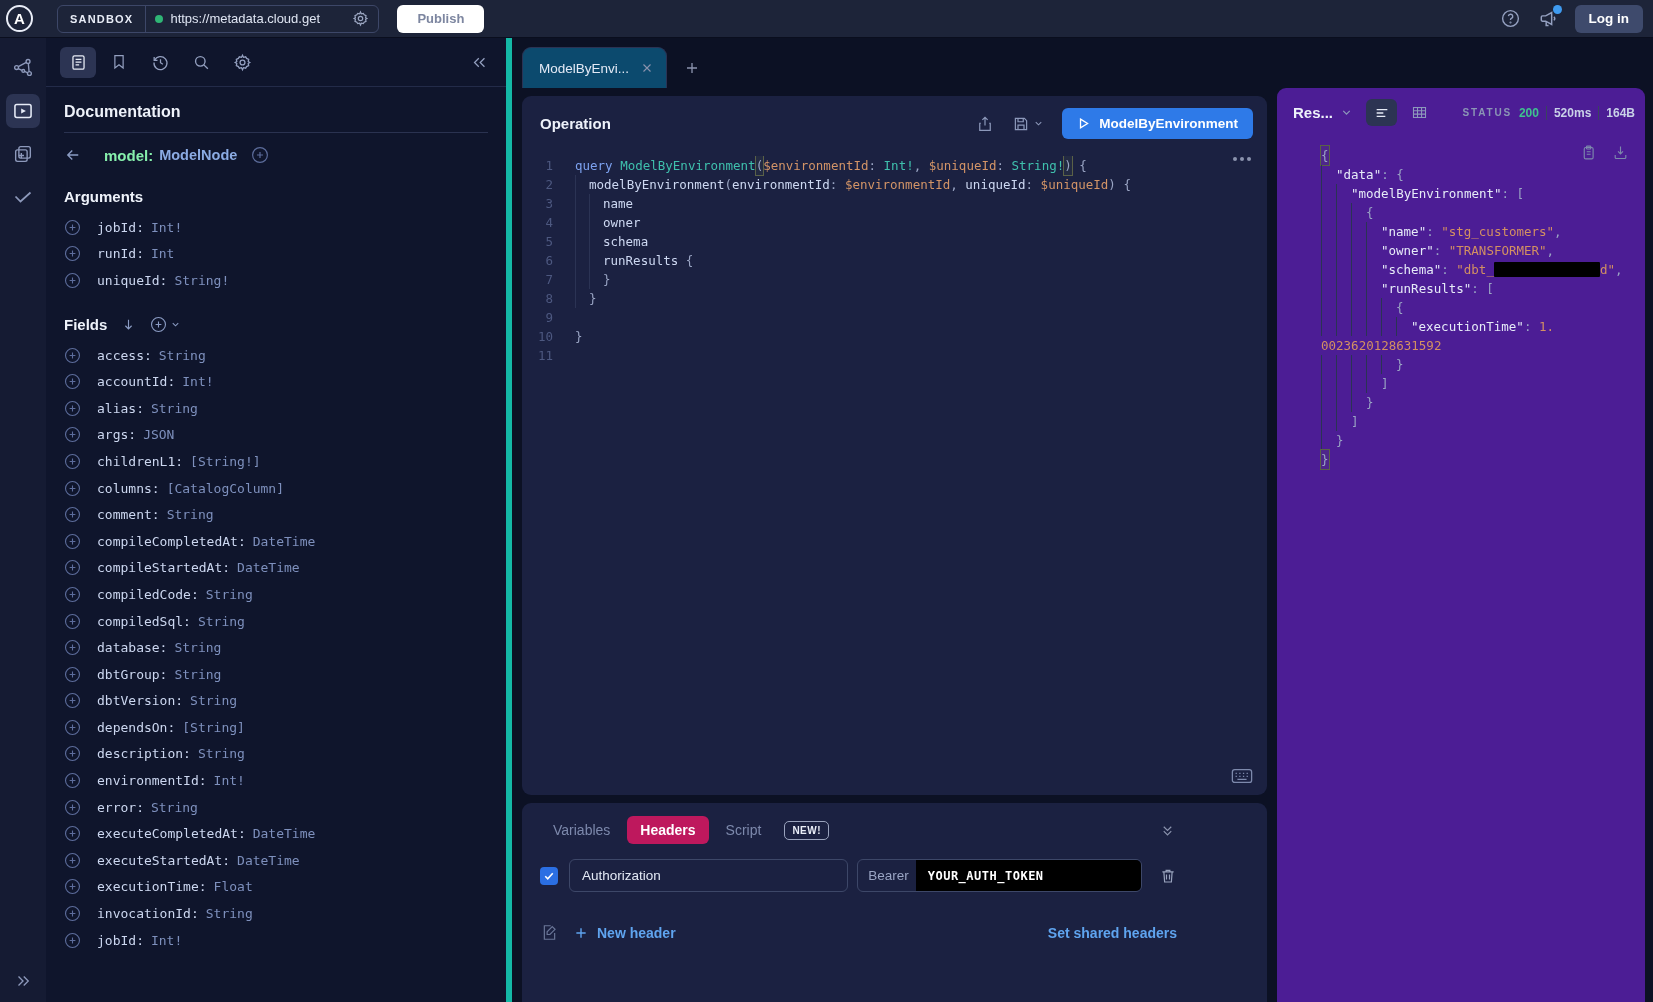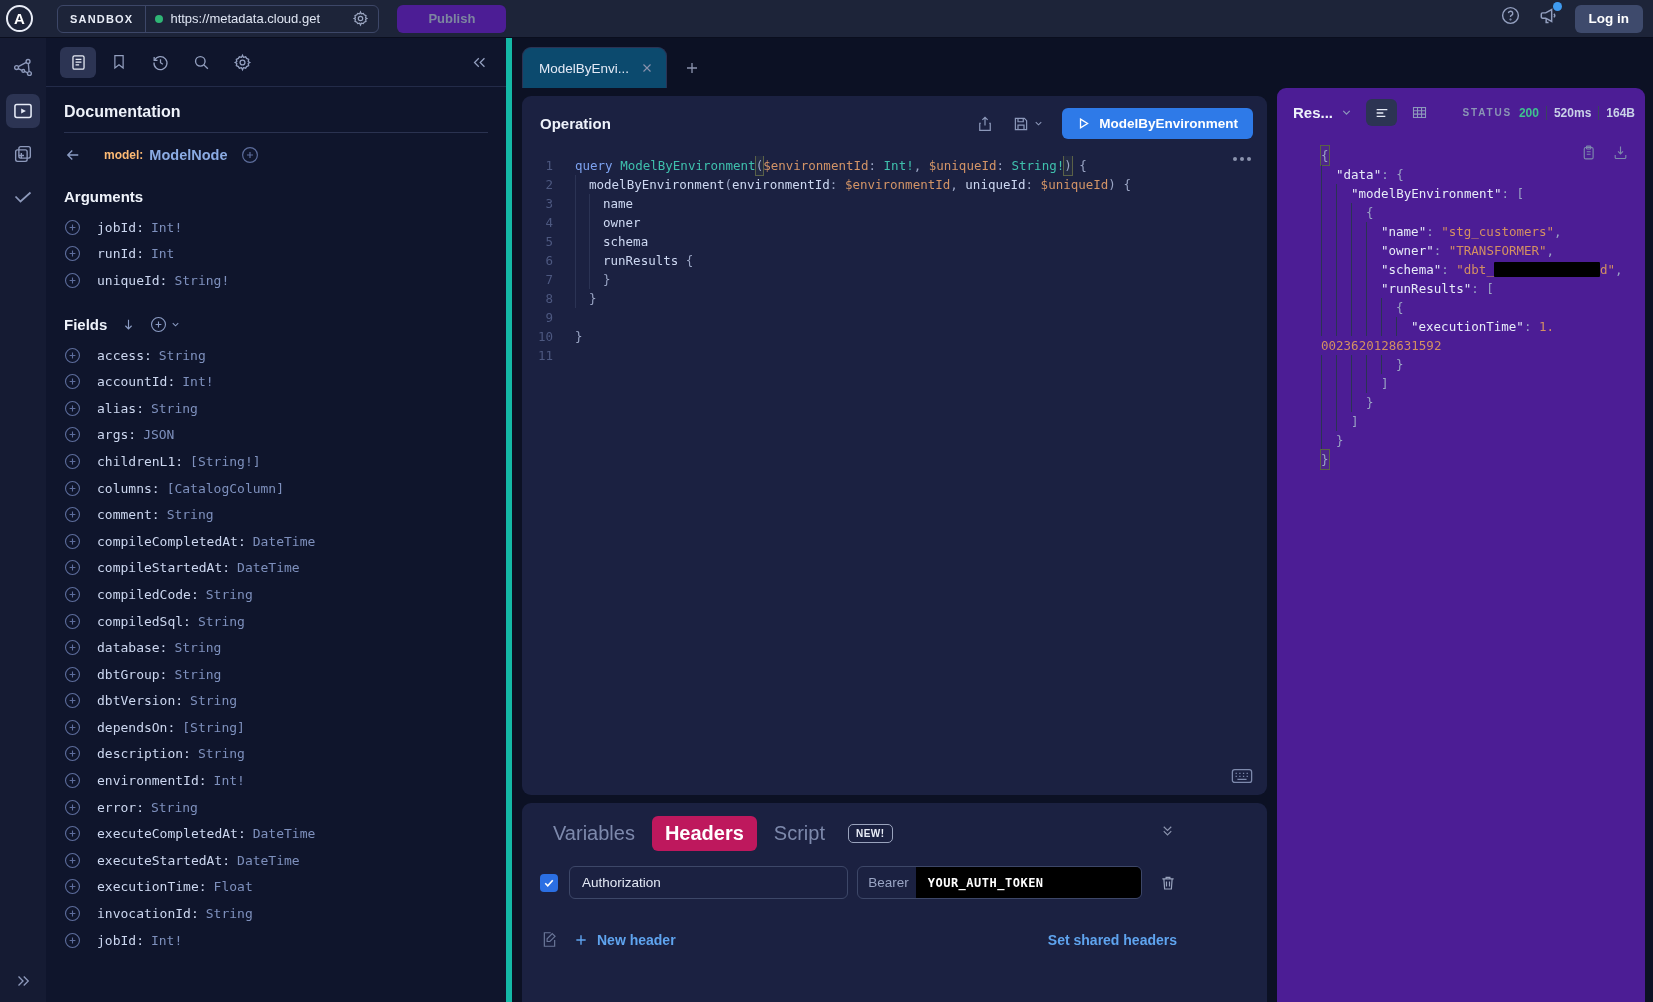--- a/index.html
+++ b/index.html
@@ -12,23 +12,23 @@
     padding:0 10px 0 6px;gap:10px;border-bottom:1px solid #0a0e1e}
   .logo{width:27px;height:27px;border-radius:50%;border:2px solid #e9edf7;display:flex;
     align-items:center;justify-content:center;font-weight:bold;font-size:15px;color:#fff;flex:none}
   .urlgroup{display:flex;align-items:stretch;height:28px;border:1px solid #3d4768;border-radius:6px;margin-left:14px;overflow:hidden}
   .sandbox-label{display:flex;align-items:center;padding:0 12px;font-size:11px;font-weight:bold;
     letter-spacing:1.2px;color:#e9edf7;border-right:1px solid #3d4768}
   .urlfield{display:flex;align-items:center;gap:7px;padding:0 9px;width:232px;overflow:hidden}
   .statusdot{width:8px;height:8px;border-radius:50%;background:#2fb575;flex:none}
   .url-text{font-size:13px;color:#dfe5f2;white-space:nowrap;overflow:hidden;flex:1}
   .gear{color:#9aa5c0;flex:none}
-  .publish{height:28px;padding:0 31px;border-radius:6px;background:#4c1d95;color:#7d86a0;
+  .publish{height:28px;padding:0 20px;border-radius:6px;background:#ffffff;color:#7d86a0;
     font-size:13px;font-weight:bold;border:none;margin-left:8px;font-family:inherit}
-  .tb-right{margin-left:auto;display:flex;align-items:flex-start;gap:16px}
+  .tb-right{margin-left:auto;display:flex;align-items:center;gap:16px}
   .tb-ico{color:#94a0c0;position:relative}
   .notif-dot{position:absolute;top:-3px;right:-3px;width:9px;height:9px;border-radius:50%;background:#3f9bf0}
   .login{height:28px;padding:0 14px;border-radius:6px;background:#3e4a6c;color:#fff;
     font-size:13.5px;font-weight:bold;border:none;font-family:inherit}
 
   
   .app{display:flex;height:964px}
 
   
   .rail{width:46px;background:#151b33;display:flex;flex-direction:column;align-items:center;
@@ -44,21 +44,21 @@
   .docs-toolbar{height:49px;display:flex;align-items:center;padding:0 18px 0 14px;gap:5px;
     border-bottom:1px solid #232b49;flex:none}
   .tool-btn{width:36px;height:31px;border-radius:6px;display:flex;align-items:center;
     justify-content:center;color:#94a0c0}
   .tool-btn.active{background:#2c3453;color:#e9edf7}
   .collapse-btn{margin-left:auto;color:#94a0c0}
   .docs-body{padding:16px 18px 0;flex:1;overflow:hidden}
   .docs-title{font-size:16px;font-weight:bold;color:#eef2fa;padding-bottom:11px;border-bottom:1px solid #2a3250}
   .crumb{display:flex;align-items:center;padding:13px 0 2px;gap:0}
   .crumb-back{color:#8b9cc4;margin-right:22px}
-  .crumb-label{font-weight:bold;font-size:12px;color:#fdba74}
+  .crumb-label{font-weight:bold;font-size:15px;color:#86efac}
   .crumb-type{font-weight:bold;font-size:14.5px;color:#8babe3;margin-left:6px}
   .crumb .plus-ico{margin-left:14px}
   .section-h{font-size:15px;font-weight:bold;color:#eef2fa;margin:22px 0 9px;display:flex;align-items:center;gap:14px}
   .hdr-mini{color:#8b9cc4;display:flex;align-items:center;gap:3px}
   .fieldrow{display:flex;align-items:center;height:26.6px;font-family:"DejaVu Sans Mono",monospace;font-size:13px}
   .fieldrow .plus-ico{margin-right:16px}
   .fname{color:#ccd7f0;margin-right:7px}
   .ftype{color:#7e90bd}
   .plus-ico{color:#5d6d9c;flex:none;display:inline-flex}
 
@@ -88,21 +88,21 @@
   .tk-p{color:#9aa5c4}.tk-f{color:#cdd8f2}
   .tk-bh{color:#9aa5c4;outline:1px solid #5a6147;background:rgba(96,104,72,.12)}
   .editor-more{position:absolute;top:8px;right:16px;display:flex;gap:3px}
   .editor-more i{width:4px;height:4px;border-radius:50%;background:#8b93ad}
   .kbd-btn{position:absolute;right:14px;bottom:10px;color:#7d89ac}
 
   
   .bottomcard{margin:8px 10px 0;background:#1b2141;border-radius:9px 9px 0 0;height:199px;
     padding:13px 90px 0 18px;position:relative;flex:none}
   .req-tabs{display:flex;align-items:center;gap:4px}
-  .req-tab{font-size:20px;color:#7d89ac;padding:6px 13px;border-radius:6px}
+  .req-tab{font-size:14px;color:#7d89ac;padding:6px 13px;border-radius:6px}
   .req-tab.active{background:#be185d;color:#fff;font-weight:bold}
   .new-badge{font-size:10px;font-weight:bold;color:#e9edf7;border:1px solid #9aa3bd;border-radius:5px;
     padding:3px 7px;letter-spacing:.5px;margin-left:6px}
   .collapse2{position:absolute;right:92px;top:20px;color:#8b93ad}
   .hrow{display:flex;align-items:center;gap:9px;margin-top:15px}
   .chk{width:18px;height:18px;border-radius:4px;background:#2b6fe3;display:flex;align-items:center;
     justify-content:center;color:#fff;flex:none}
   .key-input{width:284px;height:33px;border:1px solid #3d4768;border-radius:6px;padding:0 12px;
     font-size:13.5px;color:#e3e9f5;background:transparent;font-family:inherit;outline:none;margin-left:2px}
   .val-input{width:290px;height:33px;border:1px solid #3d4768;border-radius:6px;display:flex;

